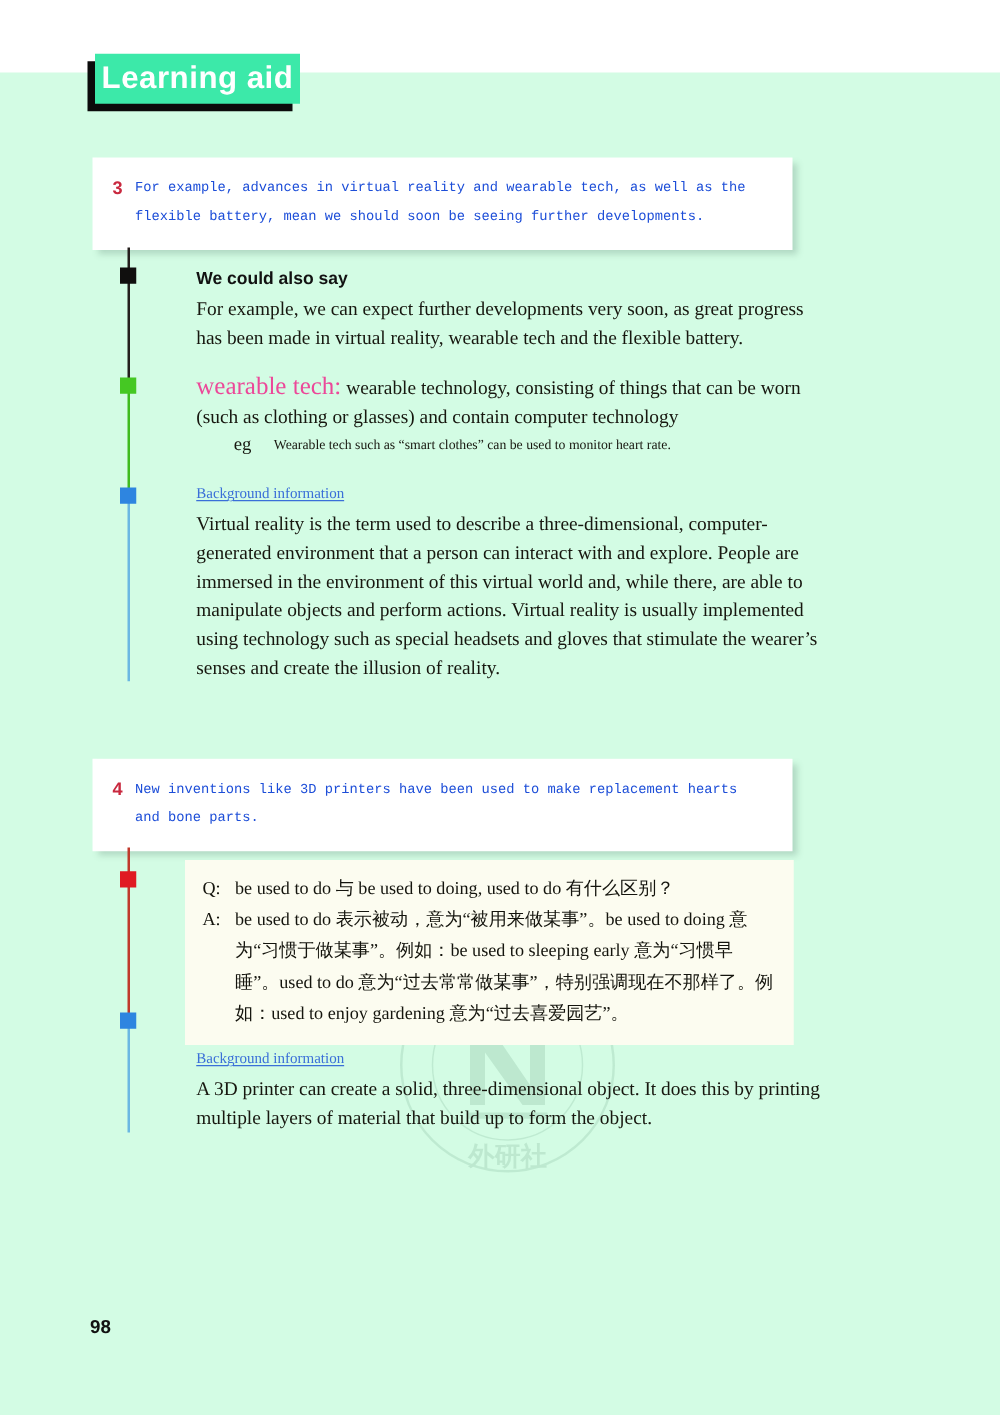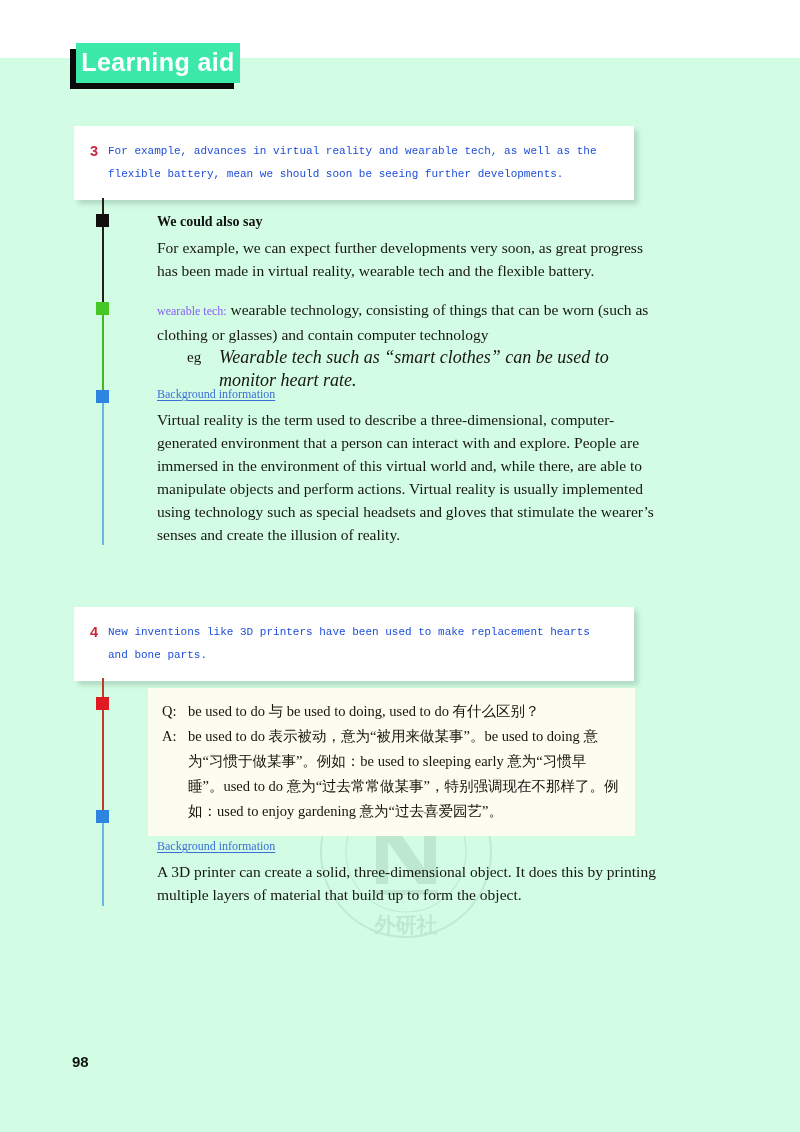--- a/index.html
+++ b/index.html
@@ -128,51 +128,50 @@
   #tl2-n1 { left: 96px; top: 697px; background: #e01a22; }
   #tl2-n2 { left: 96px; top: 810px; background: #2e85e0; }
 
   
   .block {
     position: absolute;
     font-family: "Liberation Serif", serif;
     color: #1a1a1a;
   }
   .block-head-bold {
-    font-family: Liberation Serif, serif;
+    font-family: Liberation Sans, sans-serif;
     font-weight: bold;
     font-size: 14px;
     color: #121212;
     line-height: 22px;
     margin-bottom: 3px;
   }
   .block-body {
     font-size: 15.5px;
     line-height: 23px;
     color: #17170f;
   }
   .term-green {
-    color: #8b5cf6;
-    font-size: 12px;
+    color: #ec4899;
+    font-size: 20px;
   }
   .bg-link {
     color: #3a6fd8;
     font-size: 12px;
     line-height: 23px;
     text-decoration: underline;
     text-underline-offset: 2px;
     display: inline-block;
     margin-bottom: 2px;
   }
   .eg-label {
     font-size: 15px;
   }
   .eg-italic {
-    font-style: italic;
-    font-size: 18px;
+    font-size: 11px;
   }
 
   #block-couldsay { left: 157px; top: 211px; width: 500px; }
   #block-wearable { left: 157px; top: 298px; width: 500px; }
   #block-bg1      { left: 157px; top: 383px; width: 500px; }
   #block-bg2      { left: 157px; top: 835px; width: 500px; }
 
   
   #qa-box {
     position: absolute;

